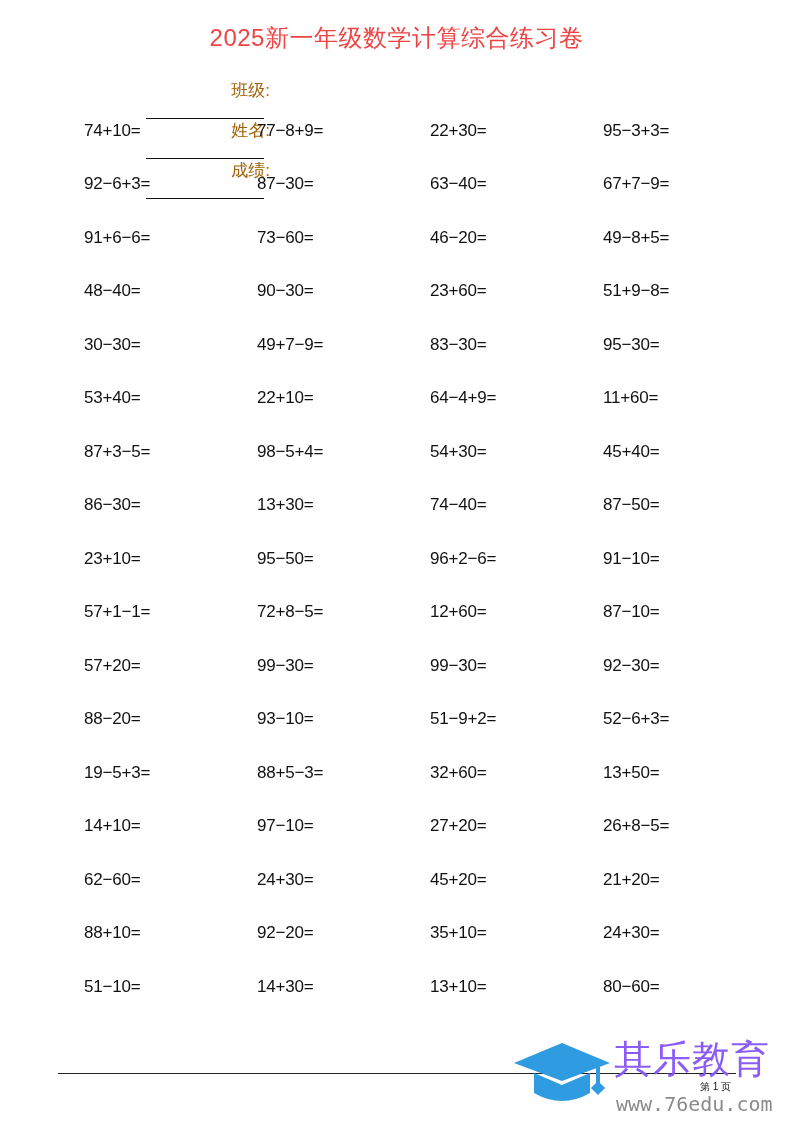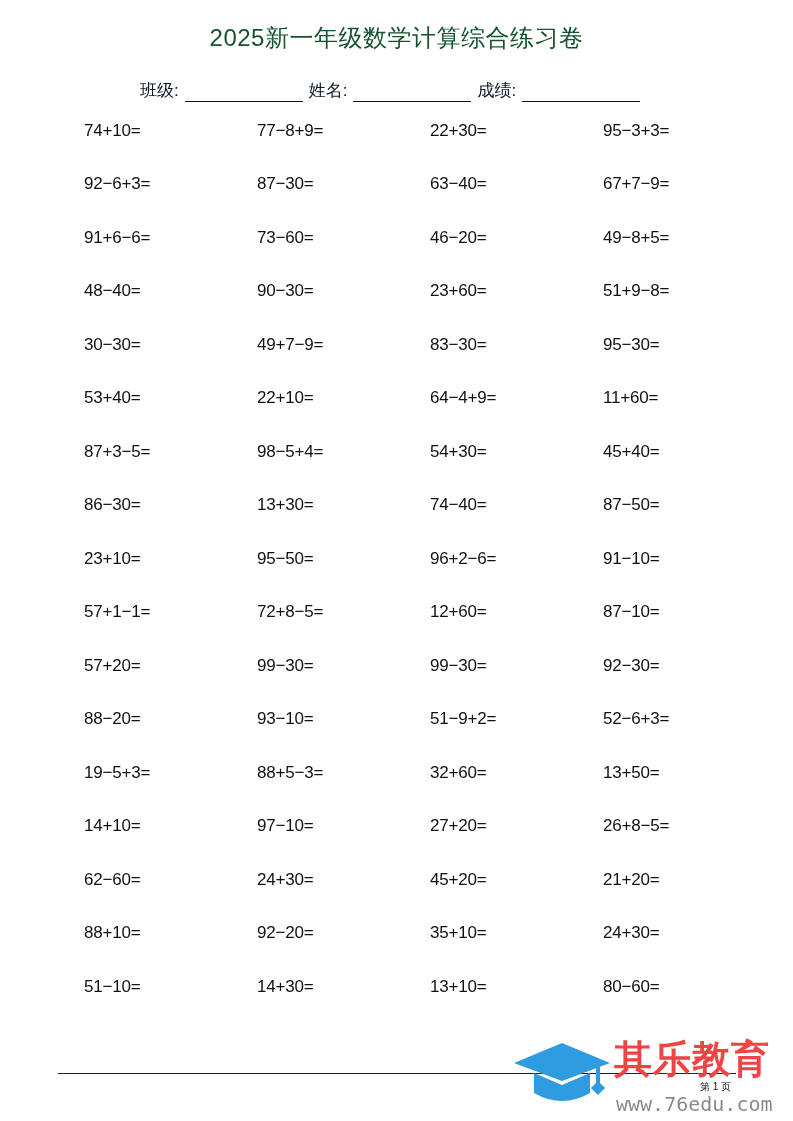--- a/index.html
+++ b/index.html
@@ -2,43 +2,43 @@
 <html><head>
 <meta charset="utf-8">
 <style>
   html, body { margin: 0; padding: 0; }
   body {
     width: 793px; height: 1121px; background: #ffffff; position: relative; overflow: hidden;
     font-family: "Liberation Sans", "DejaVu Sans", sans-serif; color: #111;
   }
   .title {
     position: absolute; top: 22px; left: 0; width: 793px; text-align: center;
-    font-size: 24px; letter-spacing: 0.5px; color: #14532d;
+    font-size: 24px; letter-spacing: 0.5px; color: #ef4444;
   }
   .info {
-    position: absolute; top: 79px; left: 140px; font-size: 17px; color: #0f172a;
-    display: flex; align-items: flex-end; white-space: nowrap;
+    position: absolute; top: 79px; left: 140px; font-size: 17px; color: #a16207;
+    display: flex; align-items: flex-end; white-space: nowrap; flex-direction: column;
   }
   .info .blank {
     display: inline-block; width: 118px; border-bottom: 1px solid #111; height: 16px; margin: 0 6px 0 6px;
   }
   .grid {
     position: absolute; top: 104px; left: 84px; width: 680px;
   }
   .row { display: flex; height: 53.5px; align-items: center; gap: 12px; }
   .cell { width: 172.5px; font-size: 17px; letter-spacing: -0.2px; color: #111; }
   .footline {
     position: absolute; top: 1073px; left: 58px; width: 678px; height: 1px; background: #222;
   }
   .pagenum {
     position: absolute; top: 1080px; left: 700px; font-size: 10px; color: #111;
   }
   .logo-cap { position: absolute; left: 512px; top: 1041px; }
   .logo-text {
-    position: absolute; left: 614px; top: 1040px; font-size: 38px; font-weight: bold; color: #ef4444;
+    position: absolute; left: 614px; top: 1040px; font-size: 38px; font-weight: normal; color: #8b5cf6;
     letter-spacing: 1px; line-height: 1;
   }
   .logo-url {
     position: absolute; left: 616px; top: 1092px; font-size: 20px; font-weight: normal; color: #8a8a8a;
     font-family: "DejaVu Sans Mono", monospace; letter-spacing: 0px;
   }
 </style>
 </head>
 <body>
 

